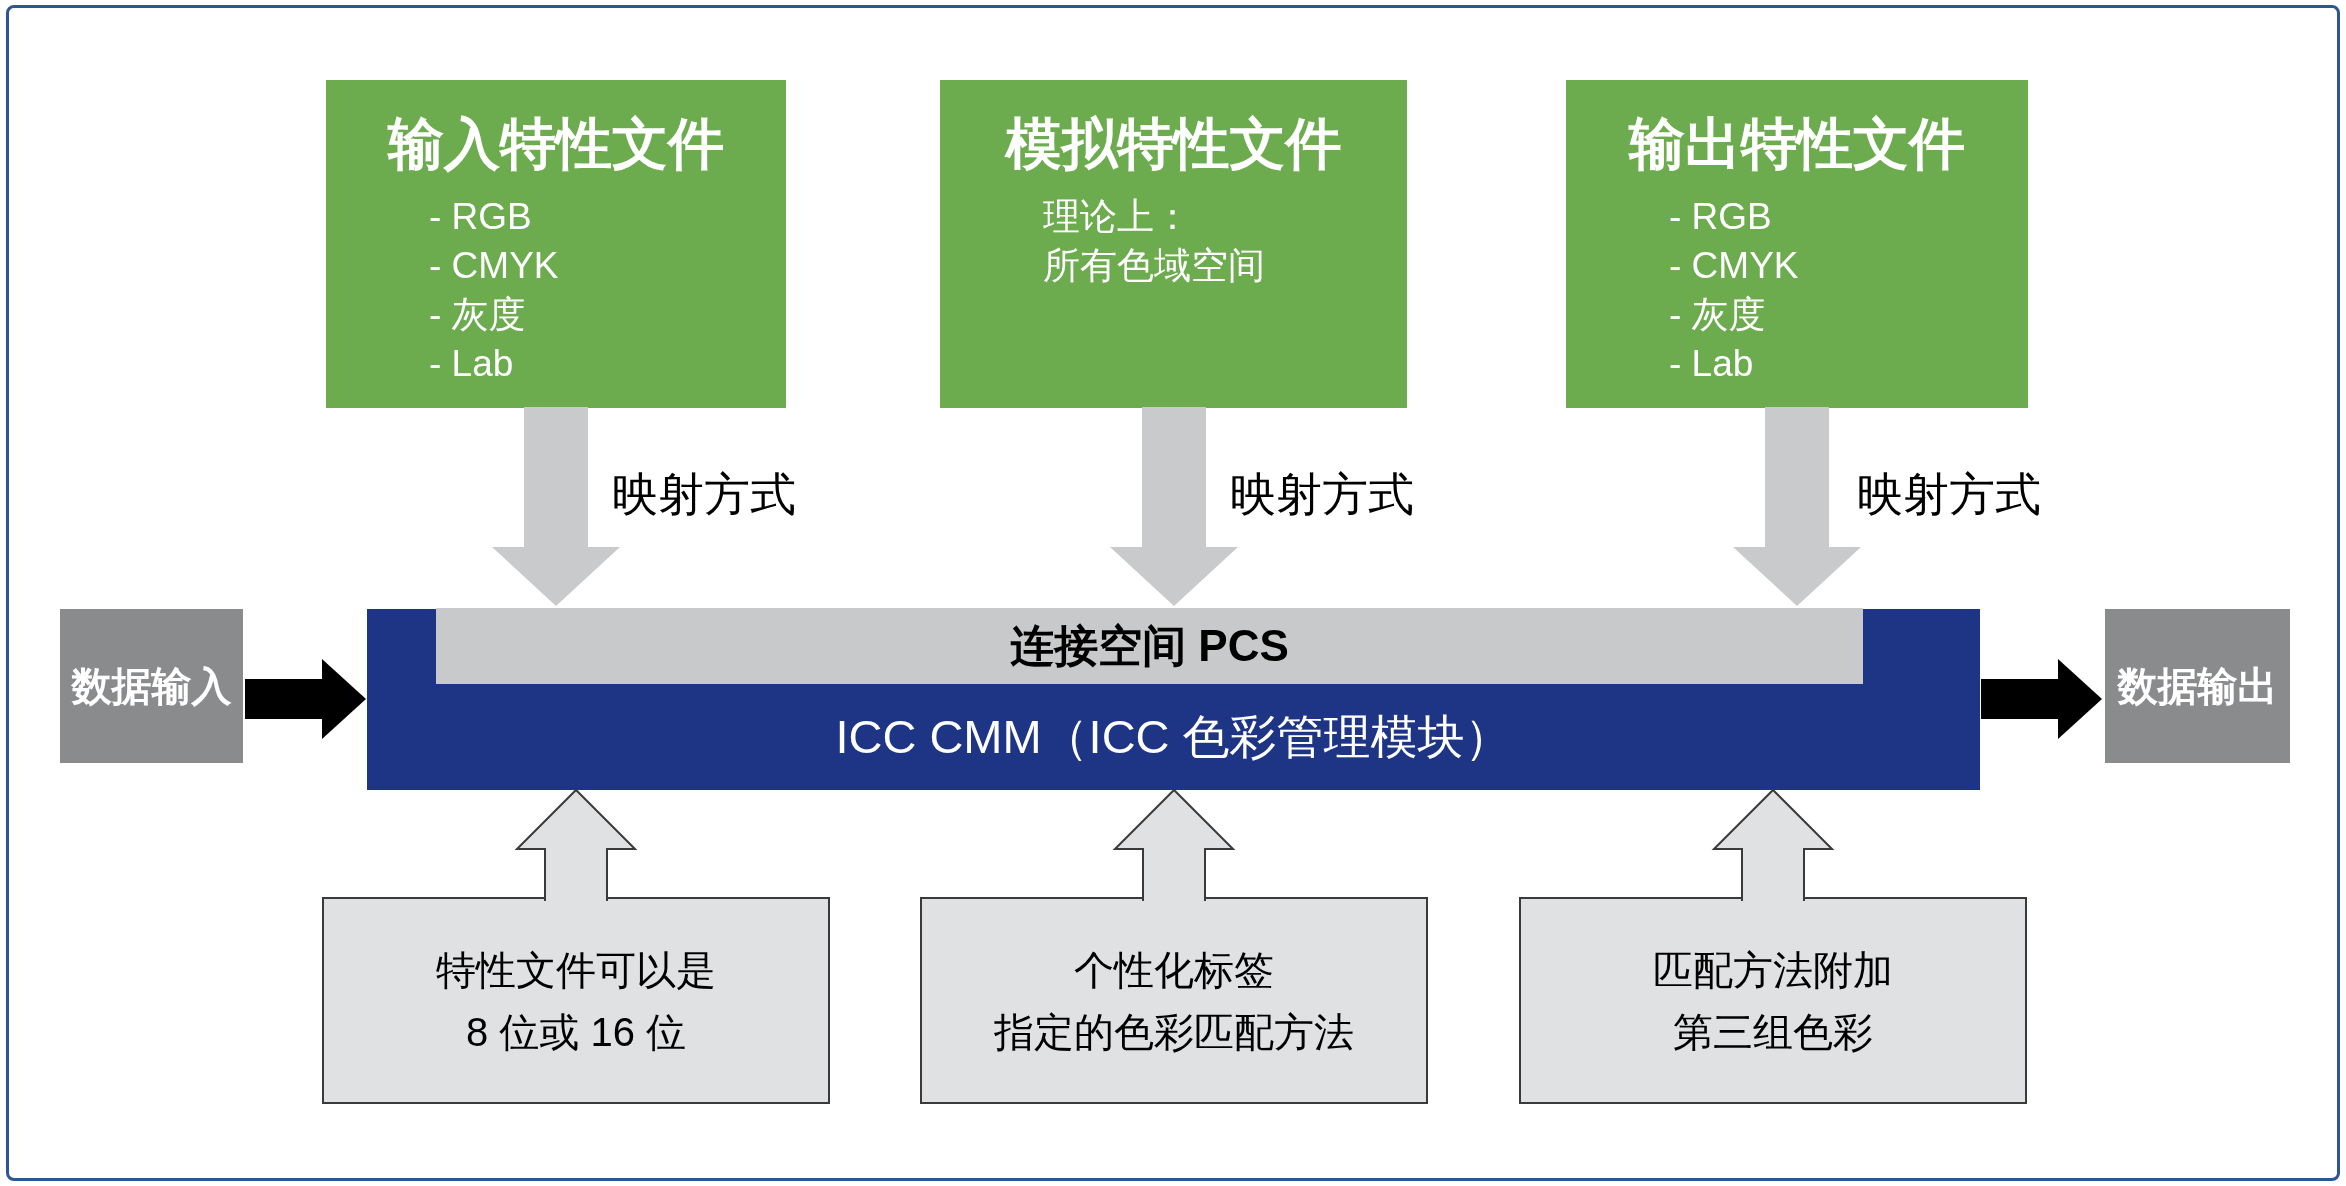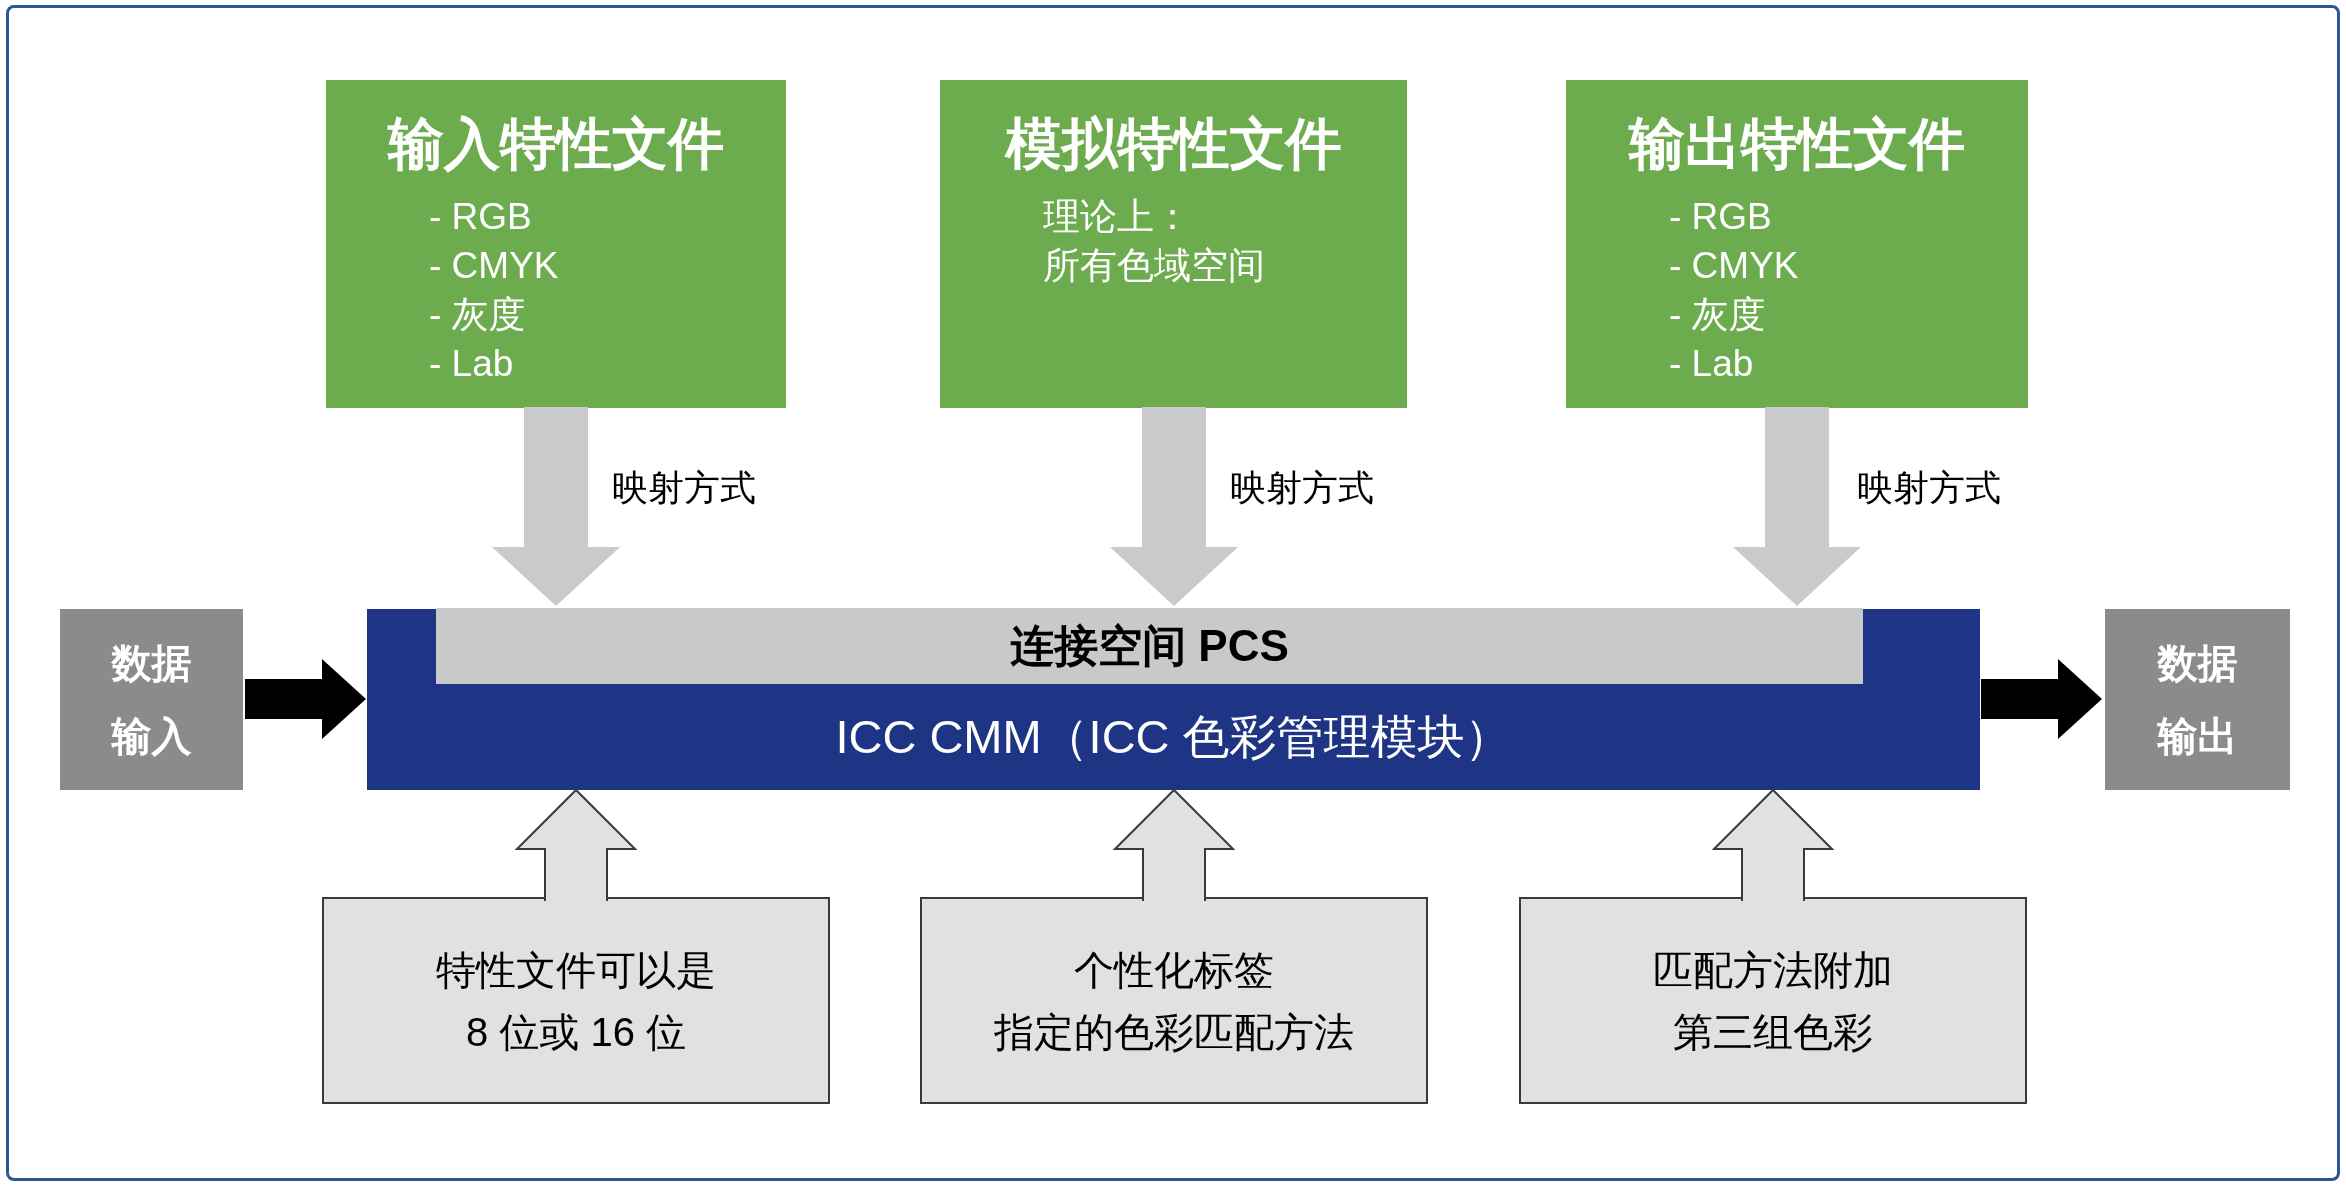--- a/index.html
+++ b/index.html
@@ -57,21 +57,21 @@
     font-weight: 400;
   }
   .pb1 { left: 326px; width: 460px; }
   .pb2 { left: 940px; width: 467px; }
   .pb3 { left: 1566px; width: 462px; }
 
   
   .map-label {
     position: absolute;
     top: 464px;
-    font-size: 36px;
+    font-size: 46px;
     color: #000000;
     white-space: nowrap;
     z-index: 2;
   }
   .ml1 { left: 612px; }
   .ml2 { left: 1230px; }
   .ml3 { left: 1857px; }
 
   
   .cmm-bar {
@@ -102,27 +102,27 @@
     font-size: 44px;
     font-weight: 700;
     z-index: 2;
     white-space: nowrap;
   }
 
   
   .data-box {
     position: absolute;
     top: 609px;
-    height: 181px;
+    height: 154px;
     background: #8A8B8C;
     color: #ffffff;
     font-size: 40px;
     font-weight: 700;
     line-height: 73px;
-    display: flex; flex-direction: column;
+    display: flex; flex-direction: row;
     align-items: center; justify-content: center;
     z-index: 2;
     text-align: center;
   }
   .din  { left: 60px;   width: 183px; }
   .dout { left: 2105px; width: 185px; }
 
   
   .note-box {
     position: absolute;

